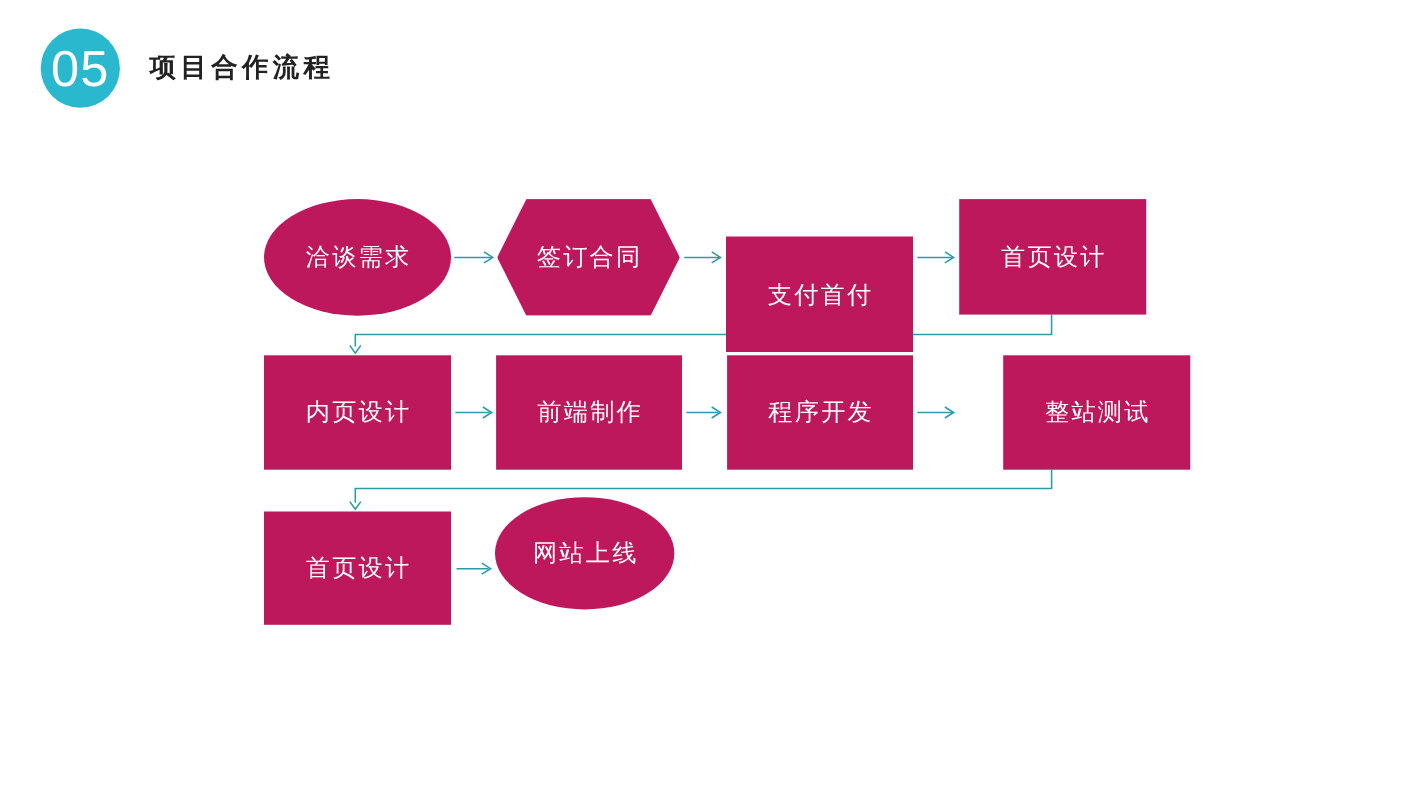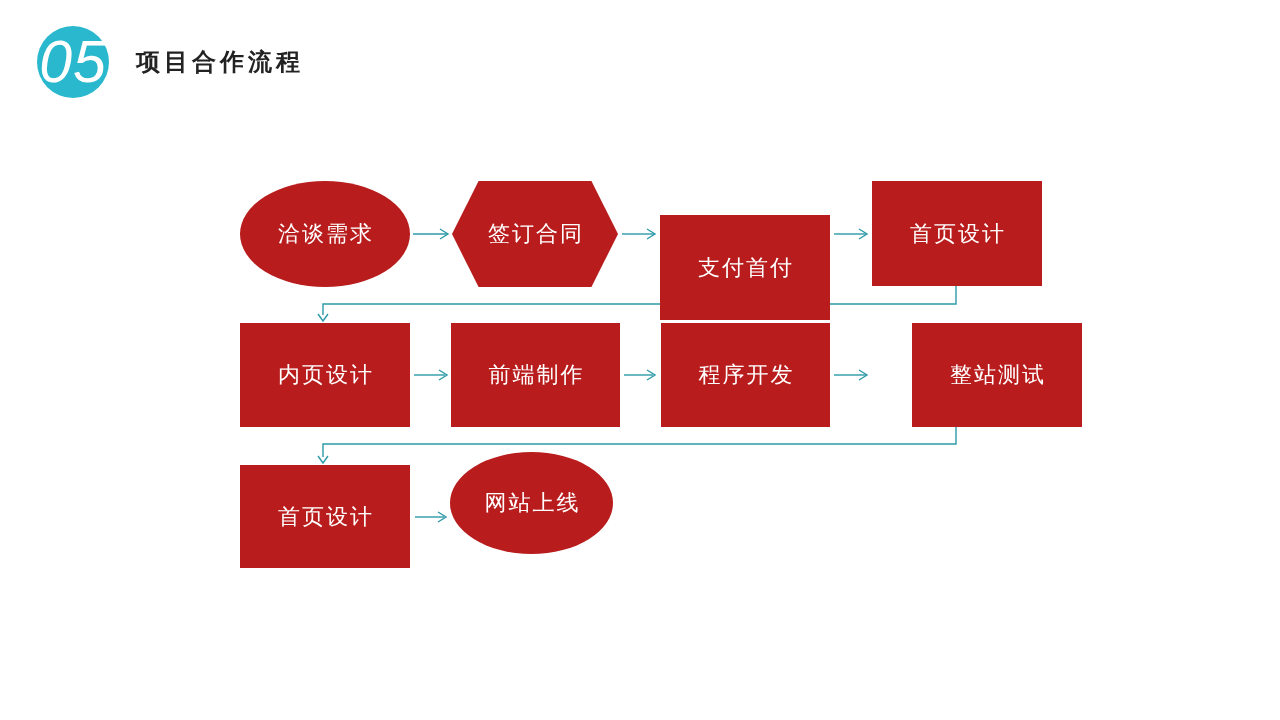--- a/index.html
+++ b/index.html
@@ -23,42 +23,41 @@
     width: 72px;
     height: 72px;
     border-radius: 50%;
     background: #29b8cd;
     display: flex;
     align-items: center;
     justify-content: center;
   }
   .badge span {
     color: #ffffff;
-    font-size: 59px;
+    font-size: 46px;
     font-weight: 300;
     line-height: 1;
     letter-spacing: 1px;
-    font-style: italic;
   }
   .title {
     position: absolute;
     left: 136px;
     top: 47px;
     margin: 0;
     color: #222222;
     font-size: 24px;
     font-weight: 600;
     letter-spacing: 4px;
     line-height: 30px;
     white-space: nowrap;
   }
   
   .node {
     position: absolute;
-    background: #b91c1c;
+    background: #be185d;
     display: flex;
     align-items: center;
     justify-content: center;
   }
   .node span {
     color: #ffffff;
     font-size: 22px;
     font-weight: 400;
     letter-spacing: 2px;
     text-indent: 2px;

